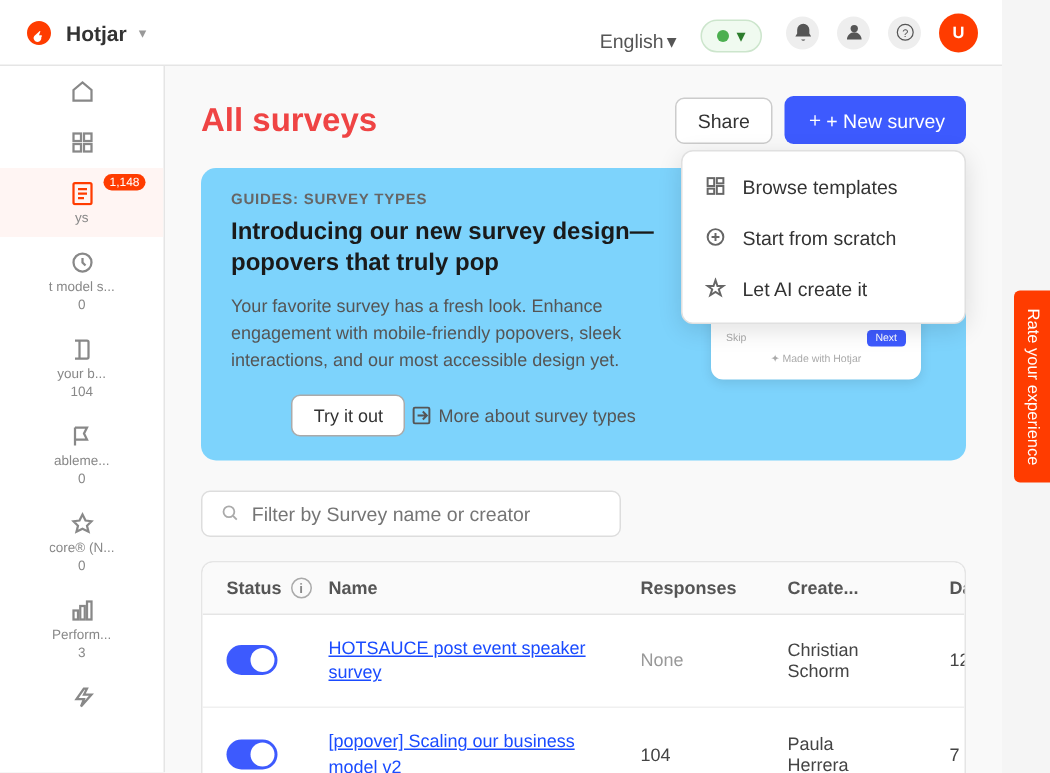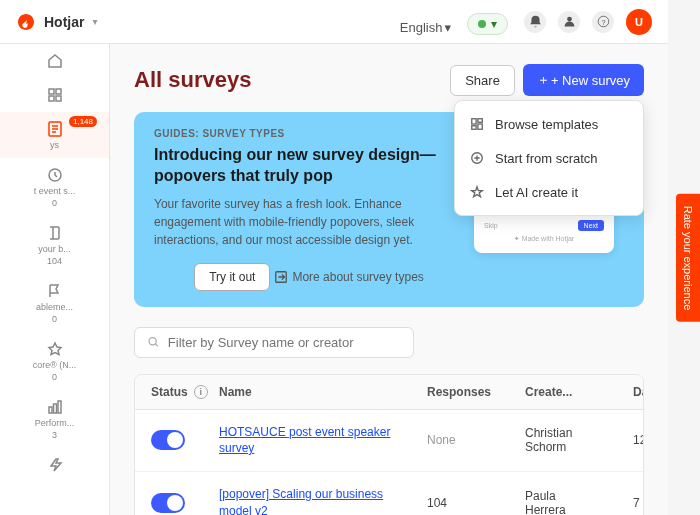--- a/index.html
+++ b/index.html
@@ -28,21 +28,21 @@
     .sidebar-item { display: flex; flex-direction: column; align-items: center; padding: 8px 4px; cursor: pointer; position: relative; gap: 2px; }
     .sidebar-item.active { background: #fff5f3; }
     .sidebar-icon { width: 18px; height: 18px; display: flex; align-items: center; justify-content: center; color: #888; }
     .sidebar-icon.active { color: #ff3c00; }
     .sidebar-label { font-size: 9px; color: #888; text-align: center; max-width: 90px; overflow: hidden; text-overflow: ellipsis; white-space: nowrap; }
     .sidebar-badge { position: absolute; top: 4px; right: 12px; background: #ff3c00; color: white; font-size: 8px; border-radius: 8px; padding: 1px 4px; min-width: 14px; text-align: center; }
     .sidebar-count { font-size: 9px; color: #888; }
 
     
     .page-header { display: flex; align-items: center; justify-content: space-between; margin-bottom: 16px; }
-    .page-title { font-size: 22px; font-weight: 700; color: #7f1d1d; }
+    .page-title { font-size: 22px; font-weight: 700; color: #ef4444; }
     .header-actions { display: flex; gap: 8px; align-items: center; position: relative; }
     .btn-share { border: 1px solid #ccc; background: #fff; border-radius: 6px; padding: 7px 14px; font-size: 13px; cursor: pointer; color: #333; font-weight: 500; }
     .btn-new-survey { background: #3d5afe; color: white; border: none; border-radius: 6px; padding: 7px 14px; font-size: 13px; cursor: pointer; font-weight: 500; display: flex; align-items: center; gap: 5px; }
 
     
     .dropdown-menu { position: absolute; top: 36px; right: 0; background: white; border: 1px solid #e0e0e0; border-radius: 8px; box-shadow: 0 4px 16px rgba(0,0,0,0.12); z-index: 100; width: 190px; padding: 6px 0; }
     .dropdown-item { display: flex; align-items: center; gap: 10px; padding: 9px 14px; cursor: pointer; font-size: 13px; color: #333; }
     .dropdown-icon { width: 16px; height: 16px; display: flex; align-items: center; justify-content: center; color: #666; flex-shrink: 0; }
 
     
@@ -162,21 +162,21 @@
         <span class="sidebar-badge">1,148</span>
         <span class="sidebar-label">ys</span>
       </div>
       <div class="sidebar-item">
         <div class="sidebar-icon">
           <svg width="16" height="16" viewBox="0 0 16 16" fill="none" stroke="#888" stroke-width="1.5">
               <circle cx="8" cy="8" r="6"></circle>
               <path d="M8 5v3l2 2"></path>
             </svg>
         </div>
-        <span class="sidebar-label">t event s...</span>
+        <span class="sidebar-label">t model s...</span>
         <span class="sidebar-count">0</span>
       </div>
       <div class="sidebar-item">
         <div class="sidebar-icon">
           <svg width="16" height="16" viewBox="0 0 16 16" fill="none" stroke="#888" stroke-width="1.5">
               <path d="M3 2h8a1 1 0 011 1v10a1 1 0 01-1 1H3"></path>
               <path d="M6 2v12"></path>
             </svg>
         </div>
         <span class="sidebar-label">your b...</span>

